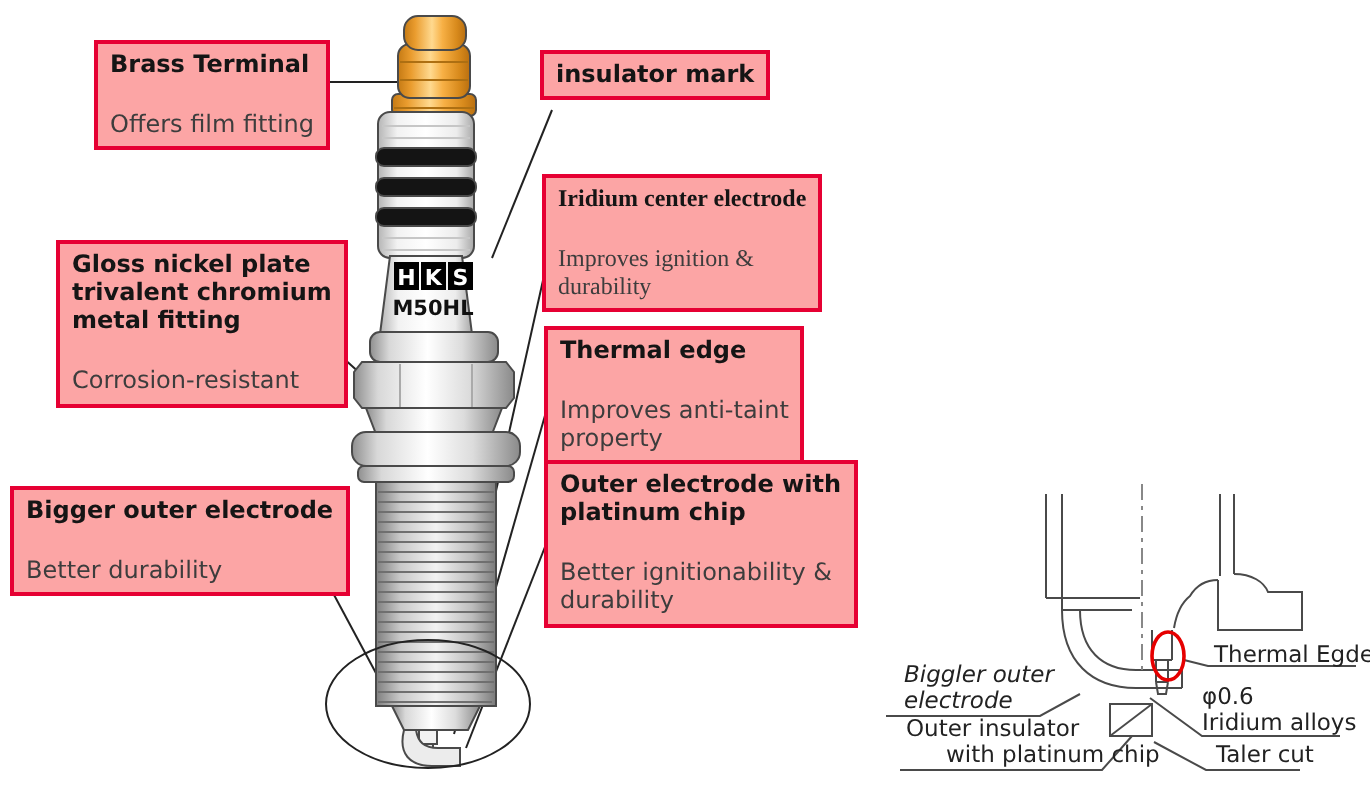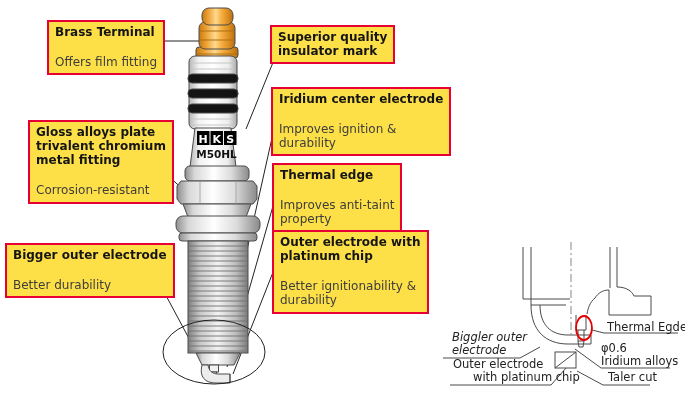--- a/index.html
+++ b/index.html
@@ -2,21 +2,21 @@
 <html><head>
 <meta charset="utf-8">
 <style>
   html,body{margin:0;padding:0;background:#fff;}
   .canvas{
     position:relative;width:685px;height:400px;background:#ffffff;overflow:hidden;
     font-family:"DejaVu Sans","Liberation Sans",sans-serif;
   }
   .canvas svg{position:absolute;left:0;top:0;z-index:1;}
   .callout{
-    position:absolute;z-index:2;background:#fde047;border:2px solid #e60033;
+    position:absolute;z-index:2;background:#fca5a5;border:2px solid #e60033;
     padding:3px 6px 4px 6px;font-size:12px;line-height:1.18;white-space:nowrap;
   }
   .c-line{display:block;}
   .c-title .c-line{font-weight:bold;color:#151515;}
   .c-body .c-line{color:#3d3d3d;}
   .c-body{display:block;margin-top:16px;}
   .dlabel{
     position:absolute;z-index:2;font-size:11.5px;line-height:1.14;
     color:#222;white-space:nowrap;
   }
@@ -156,38 +156,37 @@
     <span class="c-title">
       <span class="c-line">Brass Terminal</span>
     </span>
     <span class="c-body">
       <span class="c-line">Offers film fitting</span>
     </span>
   </div>
 
   <div class="callout" style="left:270px;top:25px;">
     <span class="c-title">
-      <span class="c-line">Superior quality</span>
       <span class="c-line">insulator mark</span>
     </span>
   </div>
 
-  <div class="callout" style="left:271px;top:87px;">
+  <div class="callout" style="left:271px;top:87px;font-family:Liberation Serif, serif;">
     <span class="c-title">
       <span class="c-line">Iridium center electrode</span>
     </span>
     <span class="c-body">
       <span class="c-line">Improves ignition &amp;</span>
       <span class="c-line">durability</span>
     </span>
   </div>
 
   <div class="callout" style="left:28px;top:120px;">
     <span class="c-title">
-      <span class="c-line">Gloss alloys plate</span>
+      <span class="c-line">Gloss nickel plate</span>
       <span class="c-line">trivalent chromium</span>
       <span class="c-line">metal fitting</span>
     </span>
     <span class="c-body">
       <span class="c-line">Corrosion-resistant</span>
     </span>
   </div>
 
   <div class="callout" style="left:5px;top:243px;">
     <span class="c-title">
@@ -221,17 +220,17 @@
 
   <div class="dlabel" style="left:607px;top:321px;">Thermal Egde</div>
   <div class="dlabel" style="left:601px;top:342px;">φ0.6</div>
   <div class="dlabel" style="left:601px;top:355px;">Iridium alloys</div>
   <div class="dlabel" style="left:608px;top:371px;">Taler cut</div>
   <div class="dlabel" style="left:452px;top:331px;font-style:italic;">
     <span class="c-line">Biggler outer</span>
     <span class="c-line">electrode</span>
   </div>
   <div class="dlabel" style="left:453px;top:358px;">
-    <span class="c-line">Outer electrode</span>
+    <span class="c-line">Outer insulator</span>
     <span class="c-line indent2">with platinum chip</span>
   </div>
 
 </div>
 
 </body></html>

